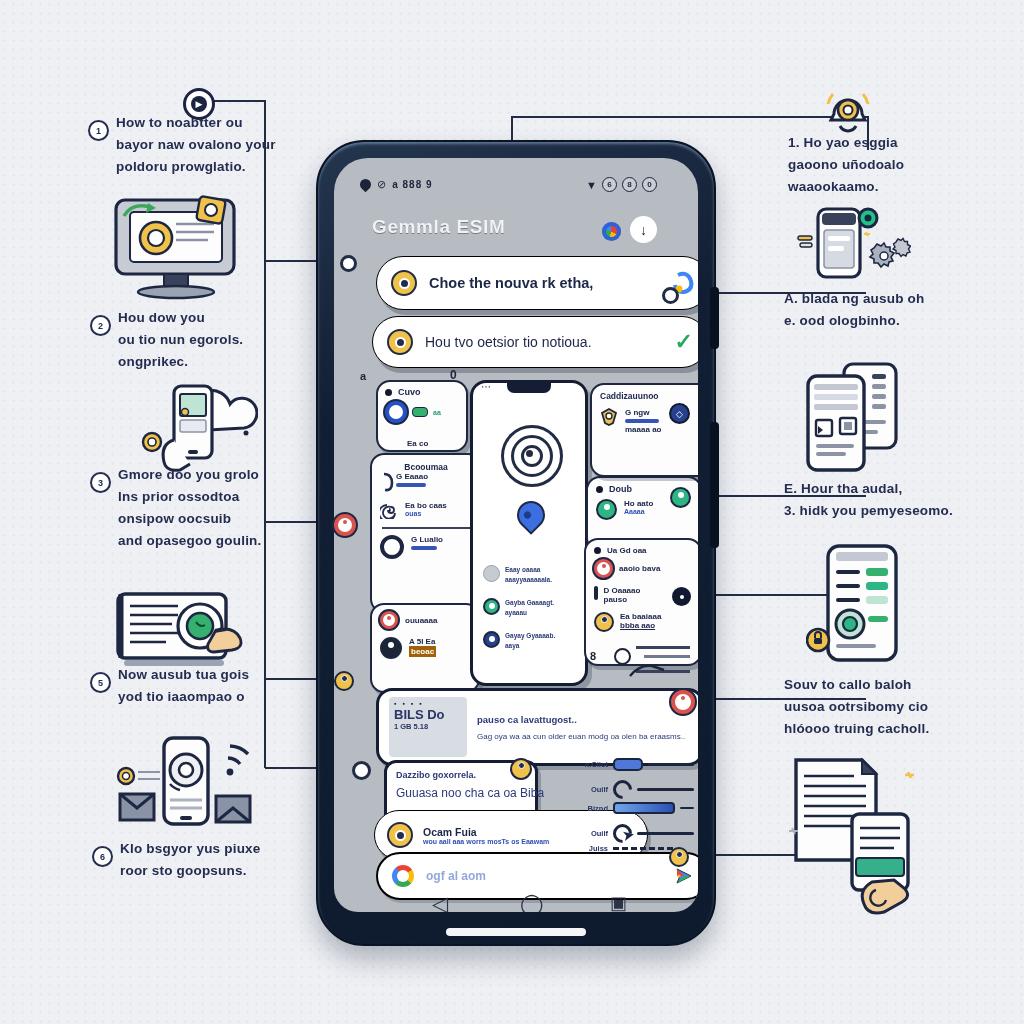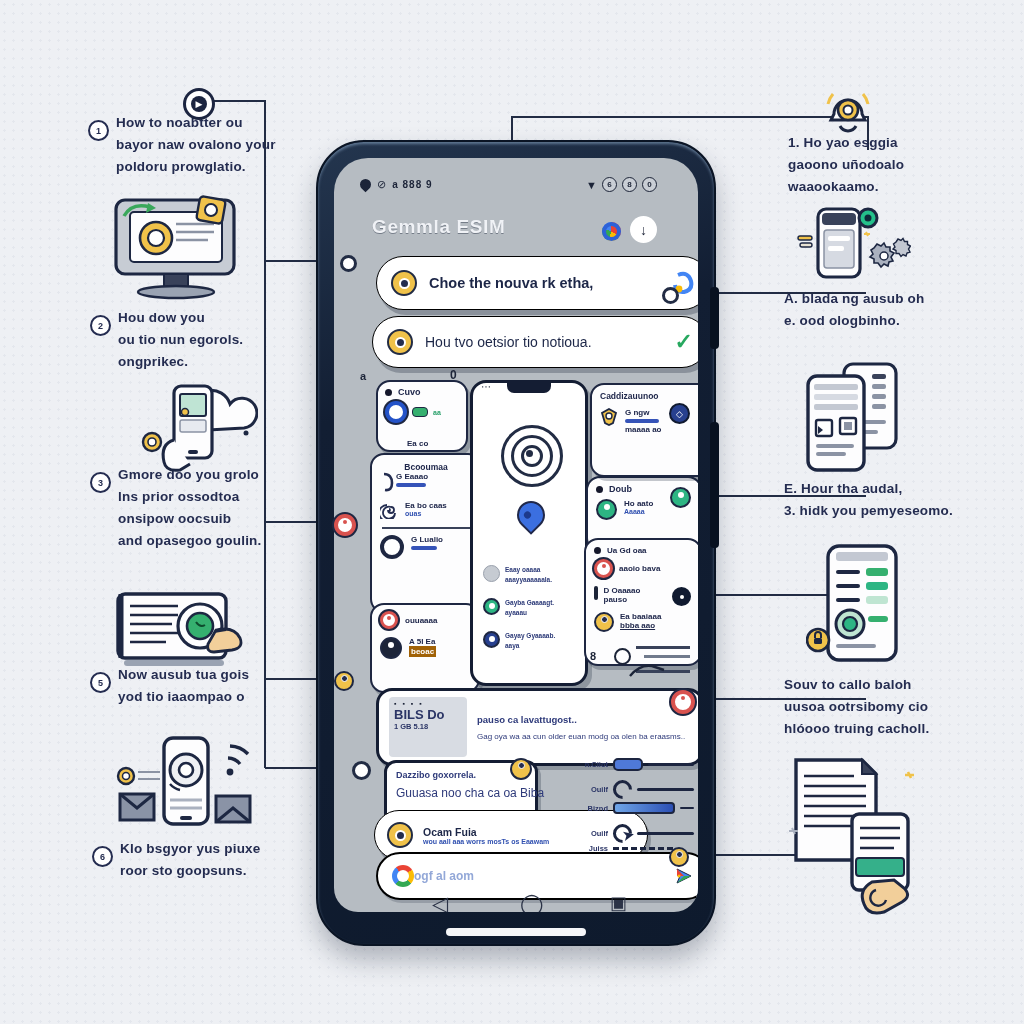--- a/index.html
+++ b/index.html
@@ -555,21 +555,21 @@
         <span class="slabel">Ouilf</span>
         <span class="knob-open"></span>
           <span class="sline"></span>
       </div>
       <div class="srow" style="left:238px;top:686px;width:122px">
         <span class="slabel">Juiss</span>
         <span class="knob-dash"></span>
       </div>
     </div>
 
-    <div class="pill" style="left:42px;top:694px;width:302px;height:44px;padding:0 14px;gap:0;border-width:2.4px;box-shadow:2px 3px 0 rgba(25,35,55,.2)">
+    <div class="pill" style="left:42px;top:694px;width:302px;height:44px;padding:0 14px;gap:12px;border-width:2.4px;box-shadow:2px 3px 0 rgba(25,35,55,.2)">
       <span class="gcircle"></span>
       <span style="flex:1;font-size:12px;font-weight:700;color:#93a8d8;white-space:nowrap">ogf al aom</span>
       <svg width="20" height="20" viewBox="0 0 20 20">
         <path d="M3,17 L17,10 L3,3 L6,10 z" fill="#4285f4" stroke="#1d2742" stroke-width="1"></path>
         <path d="M3,17 L17,10 L10,10 z" fill="#34a853"></path>
         <path d="M3,3 L10,10 L3,10 z" fill="#ea4335"></path>
         <circle cx="5" cy="10" r="1.6" fill="#fbbc05"></circle>
       </svg>
     </div>
 

